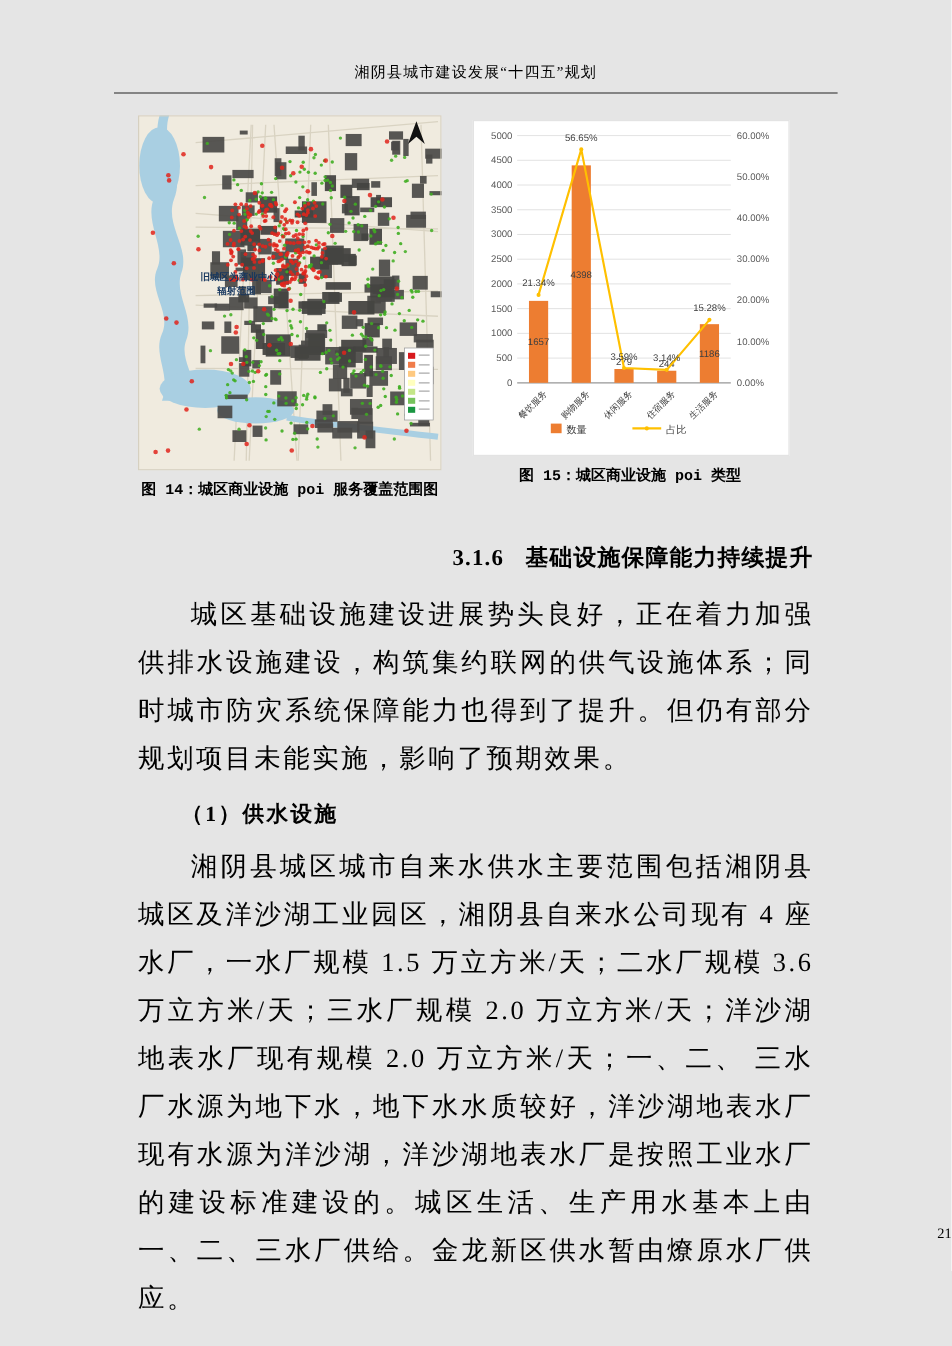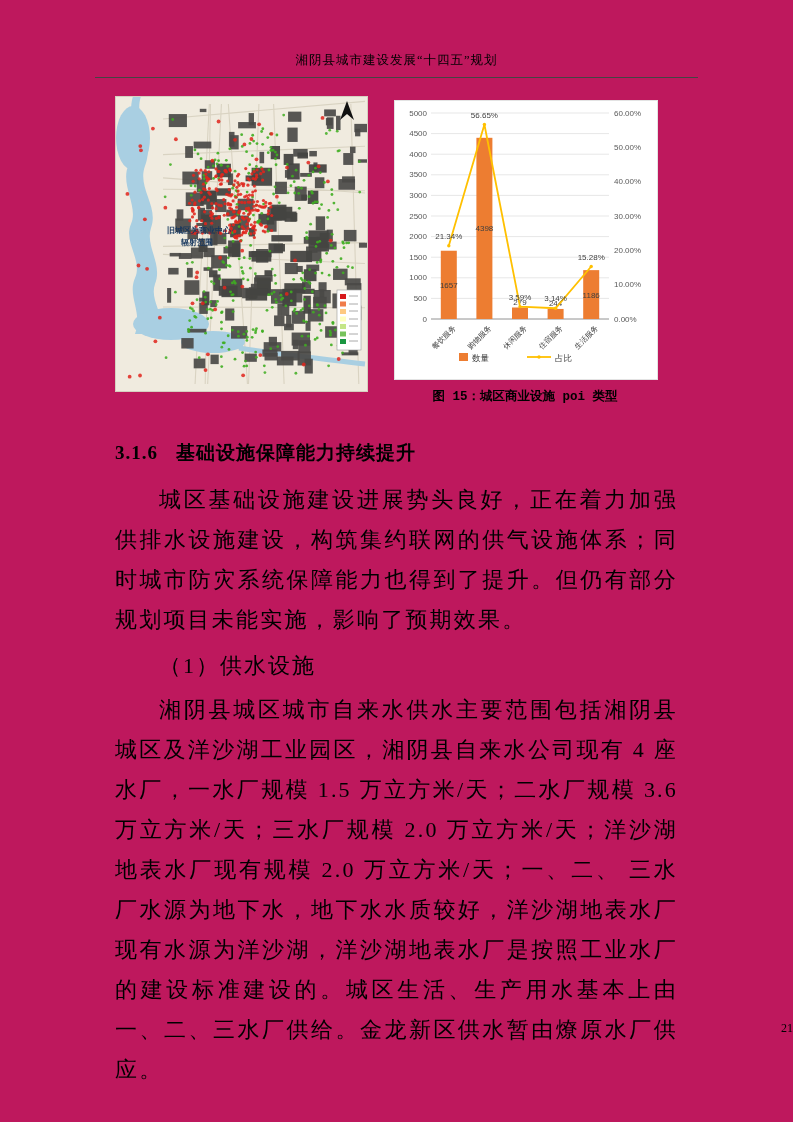--- a/index.html
+++ b/index.html
@@ -1,17 +1,17 @@
 <!DOCTYPE html>
 <html><head>
 <meta charset="utf-8">
 <style>
   html,body { margin:0; padding:0; background:#ffffff; }
   .page {
-    width:793px; height:1122px; margin:0 auto; background:#be185d;
+    width:793px; height:1122px; margin:0 auto; background:#e5e5e5;
     position:relative; overflow:hidden; color:#000;
     font-family:"Liberation Serif","DejaVu Serif",serif;
   }
   .header-title {
     text-align:center; padding-top:52px; font-size:12.5px; letter-spacing:1px;
   }
   .header-rule {
     border:none; border-top:1px solid #444; margin:8px 95px 0 95px;
   }
   .figures-row {
@@ -22,29 +22,29 @@
   .fig-caption {
     font-family:Liberation Mono, monospace;
     font-weight:bold; font-size:12.5px; margin-top:8px; line-height:1.45;
   }
   .fig-map { width:253px; }
   .fig-chart { width:262px; }
   .map-wrap { width:253px; height:296px; }
   .chart-wrap { width:262px; height:278px; border:1px solid #e3e3e3; background:#fff; margin-top:4px; }
   .body-text { padding:0 115px 0 115px; }
   .section-heading {
-    font-size:19px; font-weight:bold; margin:34px 0 14px 0; letter-spacing:1px;
+    font-size:19px; font-weight:bold; margin:34px 0 14px 0; letter-spacing:1px;text-align:right;
   }
   .section-heading .h-num { margin-right:18px; }
   .para {
     font-size:22px; line-height:40px; letter-spacing:2.2px;
     text-align:justify; text-indent:2em; margin:0;
   }
   .sub-heading {
-    font-size:22px; font-weight:normal; margin:6px 0 4px 0;
+    font-size:18px; font-weight:bold; margin:6px 0 4px 0;
     text-indent:2em; line-height:40px; letter-spacing:2px;
   }
   .page-number {
     position:absolute; left:0; right:0; bottom:86px;
     text-align:right; font-size:12px;
   }
 </style>
 </head>
 <body>
 
@@ -872,20 +872,21 @@
             <line x1="234" y1="208" x2="243" y2="208" stroke="#aaa" stroke-width="1"></line>
             <line x1="234" y1="215" x2="243" y2="215" stroke="#aaa" stroke-width="1"></line>
             <line x1="234" y1="223" x2="243" y2="223" stroke="#aaa" stroke-width="1"></line>
             <line x1="234" y1="230" x2="243" y2="230" stroke="#aaa" stroke-width="1"></line>
             <line x1="234" y1="238" x2="243" y2="238" stroke="#aaa" stroke-width="1"></line>
             <line x1="234" y1="245" x2="243" y2="245" stroke="#aaa" stroke-width="1"></line>
           </g>
           <rect x="0.5" y="0.5" width="252" height="295" fill="none" stroke="#d6d0c0" stroke-width="1"></rect>
         </svg>
       </div>
+      <figcaption class="fig-caption">图 14：城区商业设施 poi 服务覆盖范围图</figcaption>
     </figure>
 
     <figure class="fig fig-chart">
       <div class="chart-wrap">
         <svg id="chart-svg" width="262" height="278" viewBox="0 0 262 278">
             <line x1="36" y1="218" x2="214" y2="218" stroke="#dcdcdc" stroke-width="0.7"></line>
             <text x="32" y="220.5" text-anchor="end" font-size="8" fill="#595959" font-family="Liberation Sans, sans-serif">0</text>
             <line x1="36" y1="197.4" x2="214" y2="197.4" stroke="#dcdcdc" stroke-width="0.7"></line>
             <text x="32" y="199.9" text-anchor="end" font-size="8" fill="#595959" font-family="Liberation Sans, sans-serif">500</text>
             <line x1="36" y1="176.8" x2="214" y2="176.8" stroke="#dcdcdc" stroke-width="0.7"></line>

